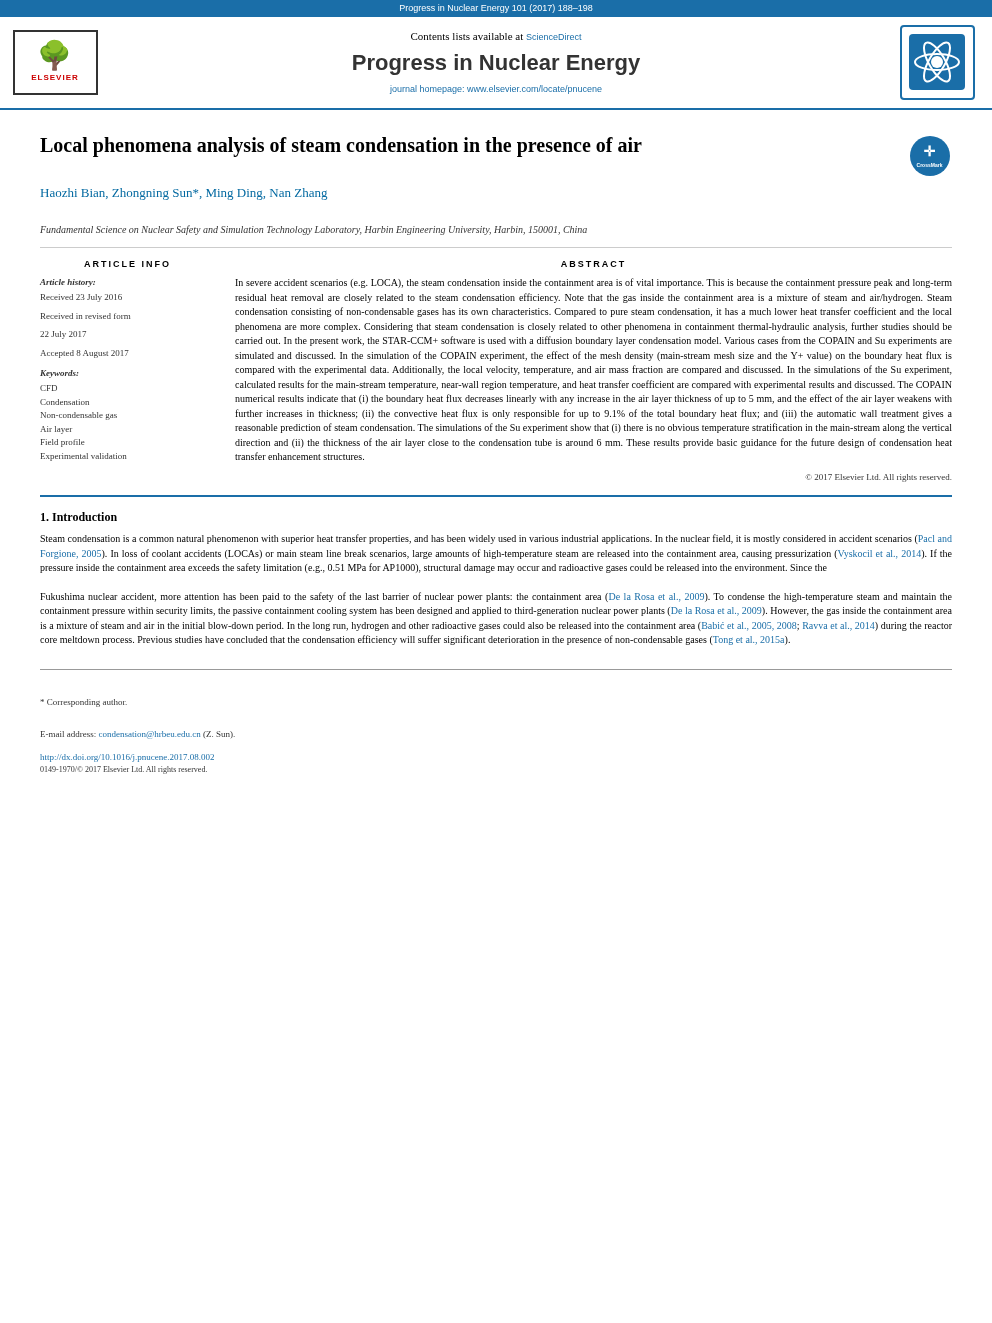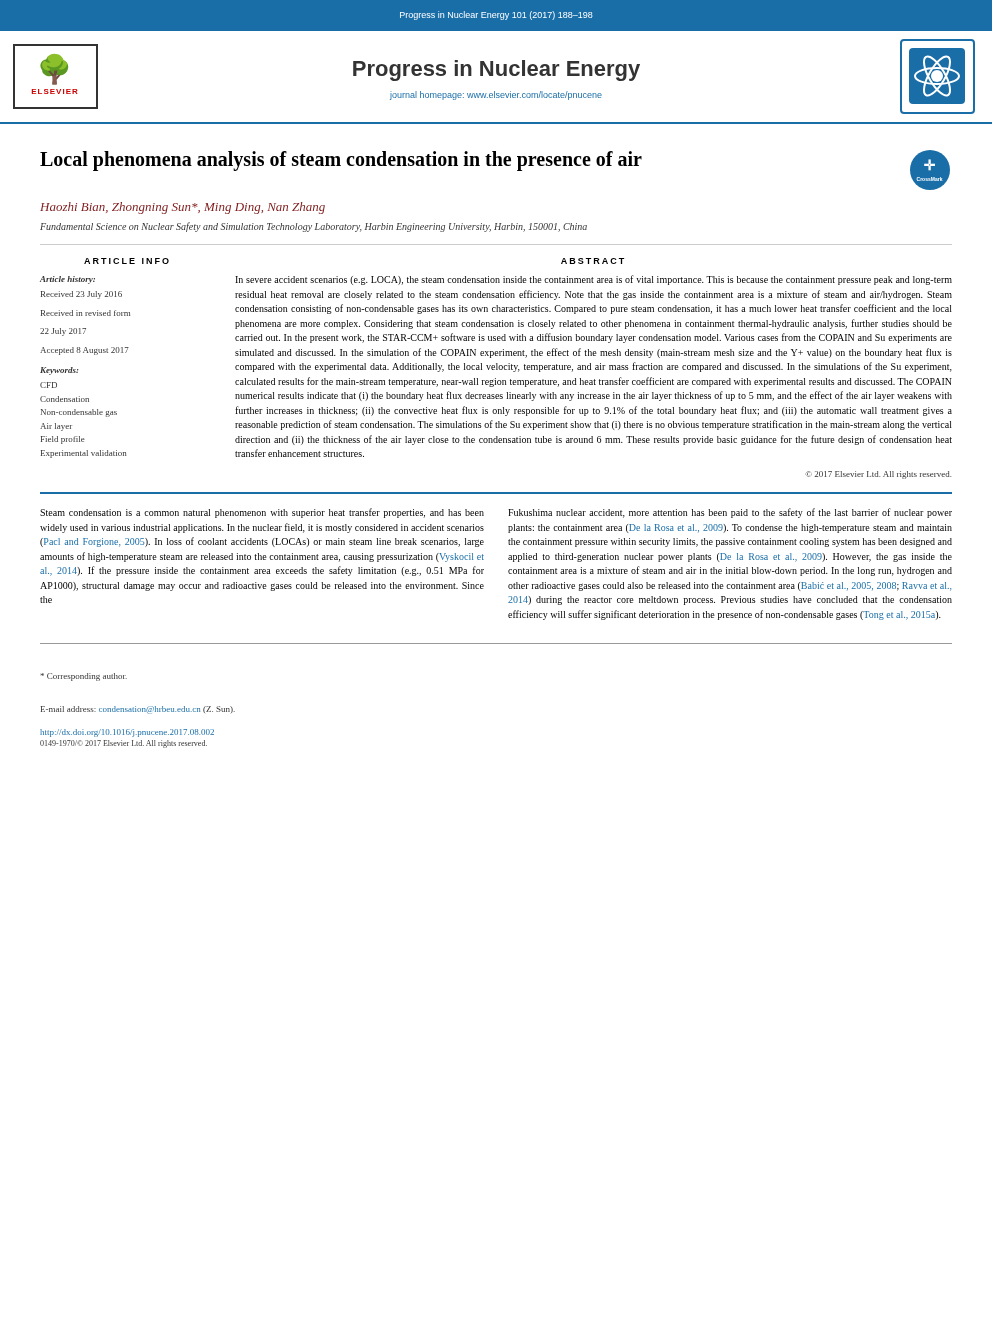--- a/index.html
+++ b/index.html
@@ -10,21 +10,21 @@
       width: 992px;
       min-height: 1323px;
       font-size: 11px;
       line-height: 1.4;
     }
     .top-bar {
       background: #1a6ea8;
       color: #fff;
       text-align: center;
       font-size: 9px;
-      padding: 9px 0;
+      padding: 2px 0;
       font-family: Arial, sans-serif;
     }
     .journal-header {
       display: flex;
       align-items: center;
       border-bottom: 2px solid #1a6ea8;
       padding: 8px 10px;
       gap: 10px;
     }
     .elsevier-logo {
@@ -134,23 +134,22 @@
       align-items: center;
       justify-content: center;
       color: white;
       font-size: 8px;
       font-weight: bold;
       font-family: Arial, sans-serif;
       flex-direction: column;
     }
     .authors {
       font-size: 13px;
-      color: #7f1d1d;
-      margin-bottom: 4px;
-      font-style: italic;
+      color: #0369a1;
+      margin-bottom: 21px;
     }
     .affiliation {
       font-size: 10px;
       font-style: italic;
       color: #333;
       margin-bottom: 10px;
     }
     .divider {
       border: none;
       border-top: 1px solid #ccc;
@@ -208,21 +207,22 @@
       color: #333;
       margin-top: 6px;
     }
     .big-divider {
       border: none;
       border-top: 2px solid #1a6ea8;
       margin: 12px 0;
     }
     .intro-section {
       display: flex;
-      gap: 24px;
+      gap: 8px;
+      flex-direction: column;
     }
     .intro-left {
       flex: 1;
     }
     .intro-right {
       flex: 1;
     }
     .section-number {
       font-size: 12px;
       font-weight: bold;
@@ -269,20 +269,24 @@
 <div class="journal-header">
 
   <div class="elsevier-logo">
     <div class="elsevier-logo-box">
       <div class="elsevier-tree">🌳</div>
       <div class="elsevier-text">ELSEVIER</div>
     </div>
   </div>
 
   <div class="journal-center">
+    <div>
+      <span>Contents lists available at</span>
+      <span class="sciencedirect-link"> <span>ScienceDirect</span></span>
+    </div>
     <div class="journal-title">Progress in Nuclear Energy</div>
     <div class="journal-homepage">
       <span>journal homepage:</span>
       <span style="color:#1a6ea8;cursor:pointer;">www.elsevier.com/locate/pnucene</span>
     </div>
   </div>
 
   <div class="journal-logo-right">
     <div class="nuclear-logo">
       <svg viewBox="0 0 60 60">
@@ -341,20 +345,24 @@
     <div class="abstract-col">
       <div class="section-heading">ABSTRACT</div>
       <div class="abstract-text">In severe accident scenarios (e.g. LOCA), the steam condensation inside the containment area is of vital importance. This is because the containment pressure peak and long-term residual heat removal are closely related to the steam condensation efficiency. Note that the gas inside the containment area is a mixture of steam and air/hydrogen. Steam condensation consisting of non-condensable gases has its own characteristics. Compared to pure steam condensation, it has a much lower heat transfer coefficient and the local phenomena are more complex. Considering that steam condensation is closely related to other phenomena in containment thermal-hydraulic analysis, further studies should be carried out. In the present work, the STAR-CCM+ software is used with a diffusion boundary layer condensation model. Various cases from the COPAIN and Su experiments are simulated and discussed. In the simulation of the COPAIN experiment, the effect of the mesh density (main-stream mesh size and the Y+ value) on the boundary heat flux is compared with the experimental data. Additionally, the local velocity, temperature, and air mass fraction are compared and discussed. In the simulations of the Su experiment, calculated results for the main-stream temperature, near-wall region temperature, and heat transfer coefficient are compared with experimental results and discussed. The COPAIN numerical results indicate that (i) the boundary heat flux decreases linearly with any increase in the air layer thickness of up to 5 mm, and the effect of the air layer weakens with further increases in thickness; (ii) the convective heat flux is only responsible for up to 9.1% of the total boundary heat flux; and (iii) the automatic wall treatment gives a reasonable prediction of steam condensation. The simulations of the Su experiment show that (i) there is no obvious temperature stratification in the main-stream along the vertical direction and (ii) the thickness of the air layer close to the condensation tube is around 6 mm. These results provide basic guidance for the future design of condensation heat transfer enhancement structures.</div>
       <div class="copyright">© 2017 Elsevier Ltd. All rights reserved.</div>
     </div>
 
   </div>
 
   <hr class="big-divider">
 
+  <div class="section-number">
+    <span>1.</span>
+    <span>Introduction</span>
+  </div>
 
   <div class="intro-section">
     <div class="intro-left">
       <div class="body-text">
         Steam condensation is a common natural phenomenon with superior heat transfer properties, and has been widely used in various industrial applications. In the nuclear field, it is mostly considered in accident scenarios (<span class="ref-link">Pacl and Forgione, 2005</span>). In loss of coolant accidents (LOCAs) or main steam line break scenarios, large amounts of high-temperature steam are released into the containment area, causing pressurization (<span class="ref-link">Vyskocil et al., 2014</span>). If the pressure inside the containment area exceeds the safety limitation (e.g., 0.51 MPa for AP1000), structural damage may occur and radioactive gases could be released into the environment. Since the
       </div>
     </div>
     <div class="intro-right">
       <div class="body-text">
         Fukushima nuclear accident, more attention has been paid to the safety of the last barrier of nuclear power plants: the containment area (<span class="ref-link">De la Rosa et al., 2009</span>). To condense the high-temperature steam and maintain the containment pressure within security limits, the passive containment cooling system has been designed and applied to third-generation nuclear power plants (<span class="ref-link">De la Rosa et al., 2009</span>). However, the gas inside the containment area is a mixture of steam and air in the initial blow-down period. In the long run, hydrogen and other radioactive gases could also be released into the containment area (<span class="ref-link">Babić et al., 2005, 2008</span>; <span class="ref-link">Ravva et al., 2014</span>) during the reactor core meltdown process. Previous studies have concluded that the condensation efficiency will suffer significant deterioration in the presence of non-condensable gases (<span class="ref-link">Tong et al., 2015a</span>).

